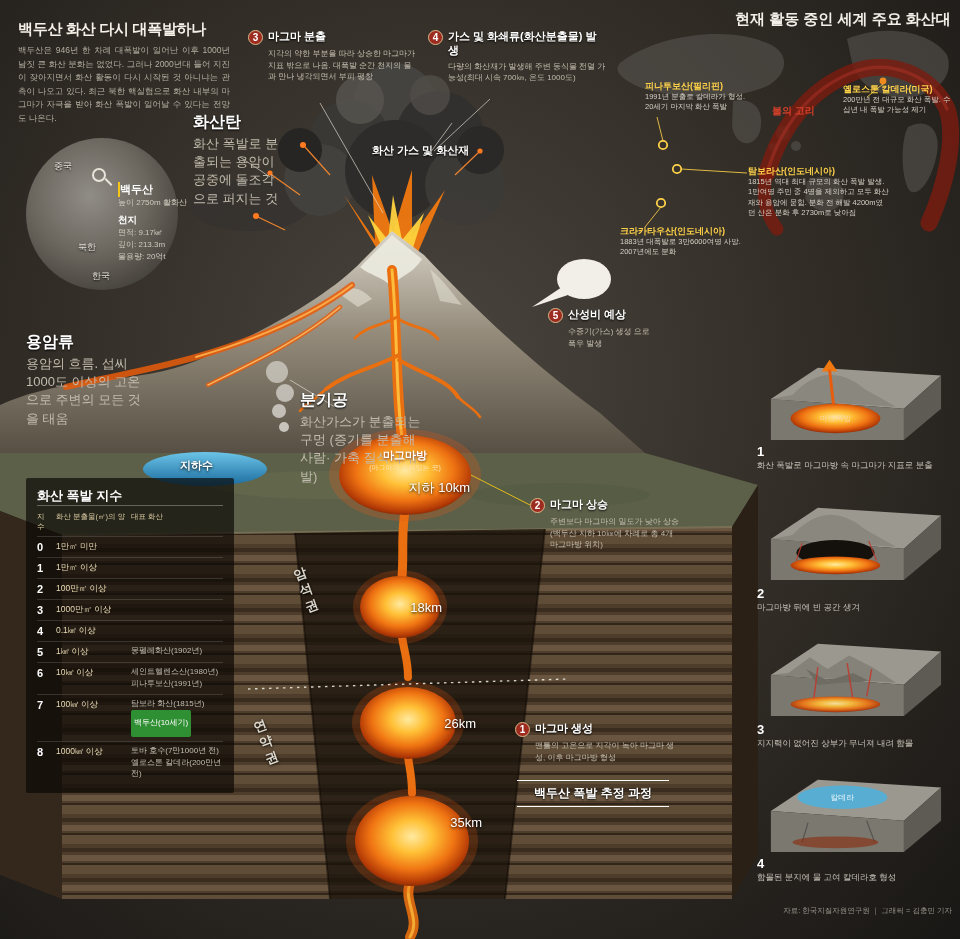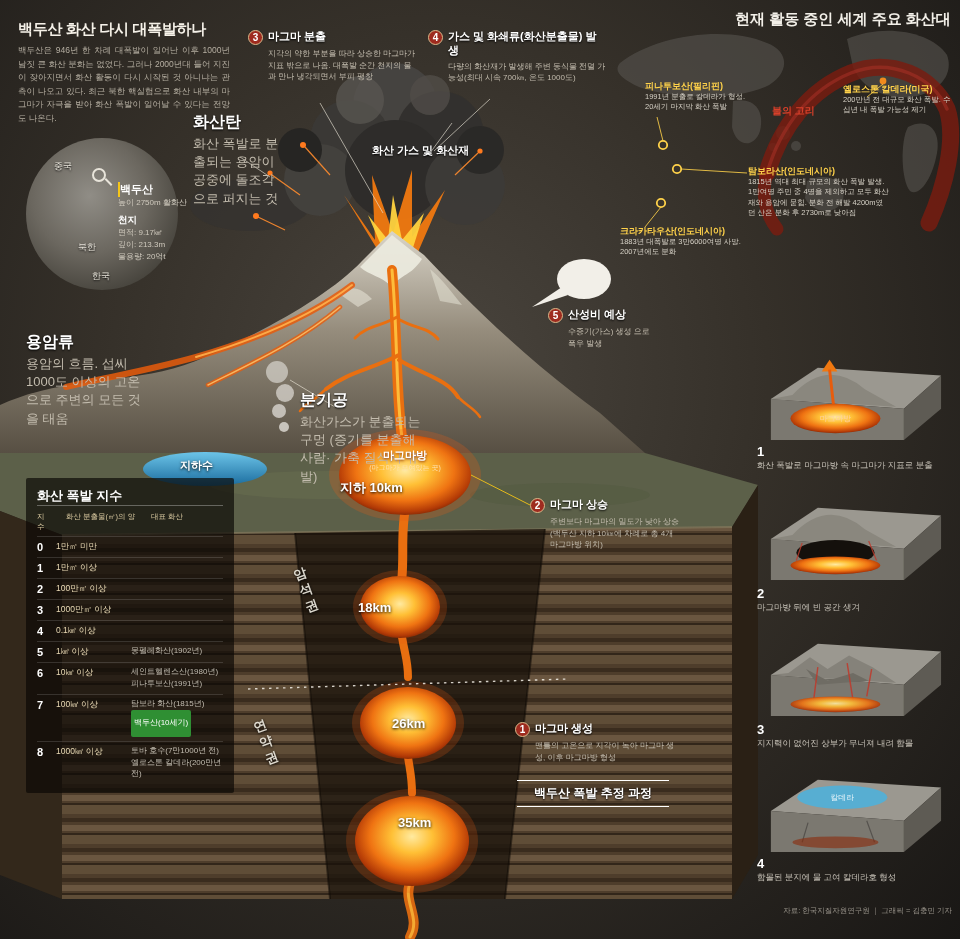--- a/index.html
+++ b/index.html
@@ -11,35 +11,35 @@
   .t-title{font-size:15px;font-weight:bold;color:#f5f1e8;letter-spacing:-.3px}
   .t-intro{font-size:8.5px;color:#b5aea1;line-height:1.6;text-align:justify}
   .co-head{display:flex;align-items:flex-start}
   .num-badge{display:inline-flex;width:15px;height:15px;border-radius:50%;background:#9e2b1f;
     border:1px solid #d9b98a;color:#fff;font-size:10px;font-weight:bold;
     align-items:center;justify-content:center;margin-right:5px;flex:0 0 auto}
   .co-title{font-size:11px;font-weight:bold;color:#fff;line-height:1.25;text-shadow:0 1px 2px #000}
   .co-desc{font-size:8px;color:#c3bcae;line-height:1.45;margin-top:3px;margin-left:20px}
   .mini-title{font-size:16px;font-weight:bold;color:#fff;text-shadow:0 1px 2px #000}
   .mini-desc{font-size:13px;color:#c3bcae;line-height:1.4;margin-top:2px}
-  .depth{font-size:13px;font-weight:bold;color:#fff;text-shadow:0 1px 3px #000;text-align:left}
+  .depth{font-size:13px;font-weight:normal;color:#fff;text-shadow:0 1px 3px #000;text-align:right}
   .layer-label{writing-mode:vertical-rl;transform:rotate(-20deg);font-size:13px;font-weight:bold;
     color:#efece2;letter-spacing:4px;text-shadow:0 1px 3px #000;opacity:.9}
   .process-badge{border-top:1.5px solid #fff;border-bottom:1.5px solid #fff;padding:4px 0;
     font-size:12px;font-weight:bold;color:#fff;text-align:center;text-shadow:0 1px 2px #000}
   .sec-title{font-size:15px;font-weight:bold;color:#f2efe8}
   .wm-name{font-size:9px;font-weight:bold;color:#ffd24a;line-height:1.2}
   .wm-desc{font-size:7.5px;color:#d6d1c6;line-height:1.4;margin-top:0}
   .ring-label{font-size:10px;font-weight:bold;color:#d8402a}
   .step-num{font-size:13px;font-weight:bold;color:#fff}
   .step-cap{font-size:8.5px;color:#c7c2b8;line-height:1.4;margin-top:1px}
   #vei-panel{background:rgba(10,8,5,.68);padding:9px 11px;border-radius:2px}
   .vei-title{font-size:13px;font-weight:bold;color:#fff;padding-bottom:0;border-bottom:1px solid rgba(255,255,255,.3)}
   .vei-intro{font-size:7.5px;color:#aaa295;line-height:1.5;margin-top:5px}
-  .vei-head{display:flex;gap:15px;font-size:7.5px;color:#d8c9a0;padding:6px 0 4px}
+  .vei-head{display:flex;gap:5px;font-size:7.5px;color:#d8c9a0;padding:6px 0 4px}
   .vei-head .h-i{width:14px;flex:0 0 auto}
   .vei-head .h-a{width:70px;flex:0 0 auto}
   .vei-head .h-v{flex:1}
   .vei-row{display:flex;gap:5px;padding:4px 0;border-top:1px solid rgba(255,255,255,.14);align-items:flex-start}
   .vei-i{width:14px;font-size:11px;font-weight:bold;color:#fff;flex:0 0 auto}
   .vei-a{width:70px;font-size:8.5px;color:#e8d9b4;flex:0 0 auto;line-height:1.3}
   .vei-v{flex:1;font-size:8px;color:#c2bcb0;line-height:1.35;display:flex;flex-direction:column;gap:1px}
   .hl{background:#2f8f33;color:#fff;padding:8px 3px;border-radius:2px;align-self:flex-start}
   .credit{font-size:7.5px;color:#98938a;text-align:right}
   .inset-circle{border-radius:50%;overflow:hidden;

